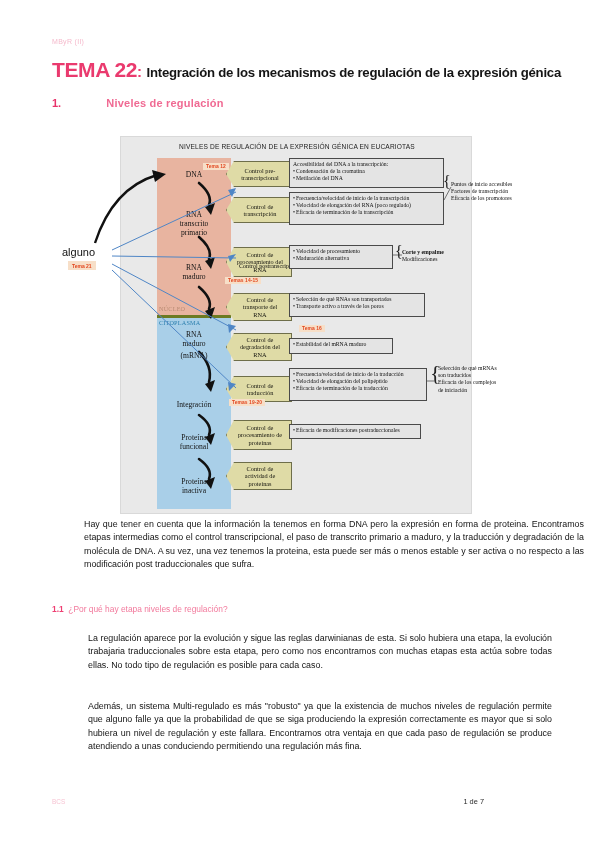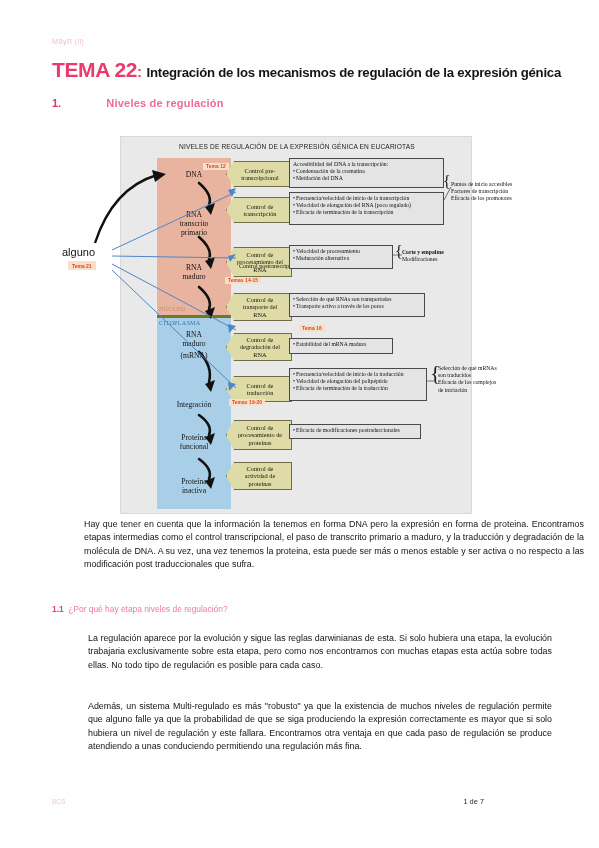--- a/index.html
+++ b/index.html
@@ -341,19 +341,19 @@
     </g>
   </svg>
 
   <div class="para" style="top:518px;">Hay que tener en cuenta que la información la tenemos en forma DNA pero la expresión en forma de proteina. Encontramos etapas intermedias como el control transcripcional, el paso de transcrito primario a maduro, y la traducción y degradación de la molécula de DNA. A su vez, una vez tenemos la proteina, esta puede ser más o menos estable y ser activa o no respecto a las modificación post traduccionales que sufra.</div>
 
   <div class="sec11">
     <span class="n">1.1</span>
     &nbsp;<span>¿Por qué hay etapa niveles de regulación?</span>
   </div>
 
-  <div class="para-ind" style="top:632px;">La regulación aparece por la evolución y sigue las reglas darwinianas de esta. Si solo hubiera una etapa, la evolución trabajaria exclusivamente sobre esta etapa, pero como nos encontramos con muchas etapas esta actúa sobre todas ellas. No todo tipo de regulación es posible para cada caso.</div>
+  <div class="para-ind" style="top:632px;">La regulación aparece por la evolución y sigue las reglas darwinianas de esta. Si solo hubiera una etapa, la evolución trabajaria traduccionales sobre esta etapa, pero como nos encontramos con muchas etapas esta actúa sobre todas ellas. No todo tipo de regulación es posible para cada caso.</div>
   <div class="para-ind" style="top:700px;">Además, un sistema Multi-regulado es más "robusto" ya que la existencia de muchos niveles de regulación permite que alguno falle ya que la probabilidad de que se siga produciendo la expresión correctamente es mayor que si solo hubiera un nivel de regulación y este fallara. Encontramos otra ventaja en que cada paso de regulación se produce atendiendo a unas conduciendo permitiendo una regulación más fina.</div>
 
   <div class="foot-l">BCS</div>
   <div class="foot-r">1 de 7</div>
 
 </div>
 
 </body></html>

